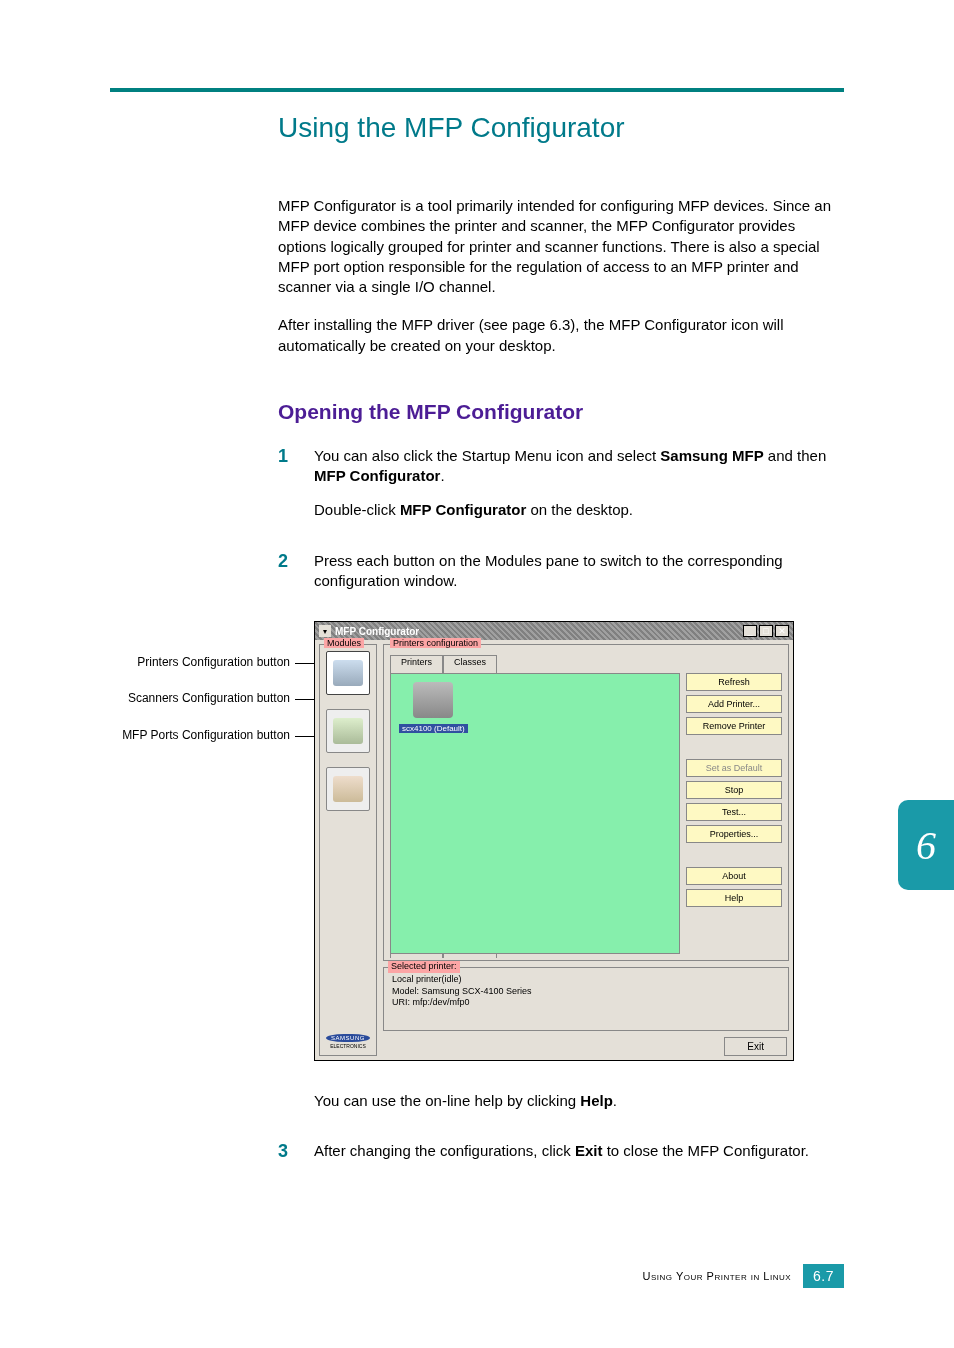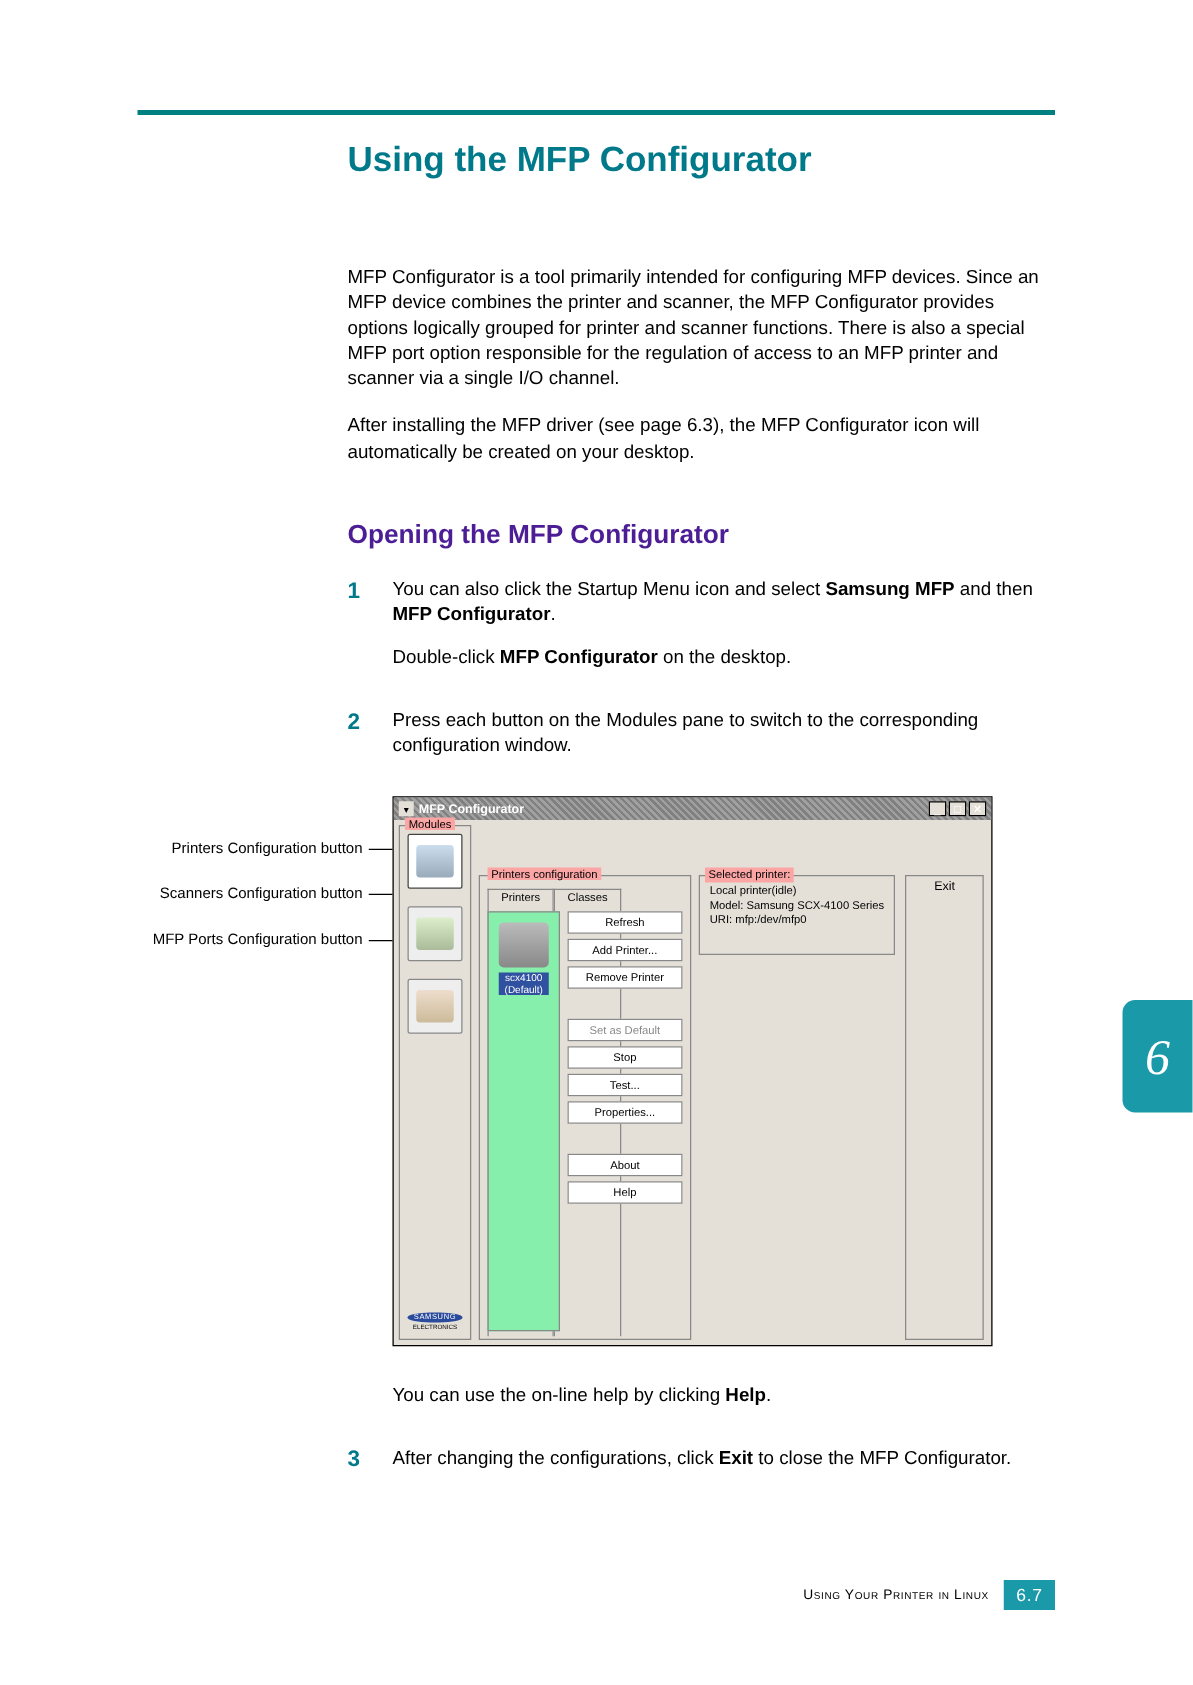--- a/index.html
+++ b/index.html
@@ -16,24 +16,24 @@
     position: relative;
   }
   .teal-rule {
     height: 4px;
     background: #008080;
     margin-bottom: 20px;
     margin-left: 0;
   }
   .h1 {
     font-size: 28px;
-    font-weight: bold;
+    font-weight: normal;
     color: #007a8a;
     margin-left: 168px;
-    margin-bottom: 68px;
+    margin-bottom: 52px;
   }
   .body-col {
     margin-left: 168px;
     max-width: 570px;
   }
   .para {
     font-size: 15px;
     line-height: 1.35;
     margin-bottom: 18px;
   }
@@ -135,31 +135,31 @@
     position:absolute; top:-7px; left:4px; background:#fca5a5; padding:0 3px; font-size:9px;
   }
   .mod-btn {
     width:44px; height:44px; border:1px solid #888; background:#eee; border-radius:2px; display:flex; align-items:center; justify-content:center;
   }
   .mod-btn.active { border:1px solid #444; background:#fff; }
   .mod-icon { width:30px; height:26px; border-radius:3px; position:relative; }
   .samsung-logo { margin-top:auto; text-align:center; font-size:7px; }
   .samsung-logo .oval{ display:inline-block; background:#2a4b9b; color:#fff; border-radius:50%/60%; padding:1px 5px; font-size:6px; letter-spacing:0.5px; }
 
-  .main-area { flex:1; display:flex; gap:6px;margin-top:40px; }
+  .main-area { flex:1; display:flex; flex-direction:column; gap:6px; }
   .printers-group { flex:1; border:1px solid #888; padding:6px; position:relative; display:flex; gap:6px; }
   .tabs { position:absolute; top:-9px; left:8px; display:flex; }
   .tab { background:#e4e0d8; border:1px solid #888; border-bottom:none; padding:1px 10px; font-size:9px; }
   .tab.active { background:#e4e0d8; }
   .printer-list { flex:1; background:#86efac; border:1px solid #888; padding:8px; }
   .printer-item { display:inline-block; text-align:center; }
   .printer-graphic { width:40px; height:36px; background:linear-gradient(#bbb,#888); border-radius:4px; margin:0 auto 4px; }
   .printer-name { background:#3050a0; color:#fff; padding:0 3px; font-size:8px; display:inline-block; }
   .side-buttons { width:96px; display:flex; flex-direction:column; gap:4px; }
-  .wbtn { background:#ffffff; border:1px solid #888; padding:3px 0; font-size:9px; text-align:center; }
+  .wbtn { background:#fef9c3; border:1px solid #888; padding:3px 0; font-size:9px; text-align:center; }
   .wbtn.disabled { color:#888; }
   .spacer { height:16px; }
 
   .selected-group { border:1px solid #888; padding:6px 8px; position:relative; height:64px; font-size:9px; line-height:1.3; }
   .exit-row { display:flex; justify-content:flex-end; padding:0 2px; }
   .exit-btn { background:#e4e0d8; border:1px solid #888; padding:3px 22px; font-size:10px; }
 
   
   .side-tab {
     position: absolute;

